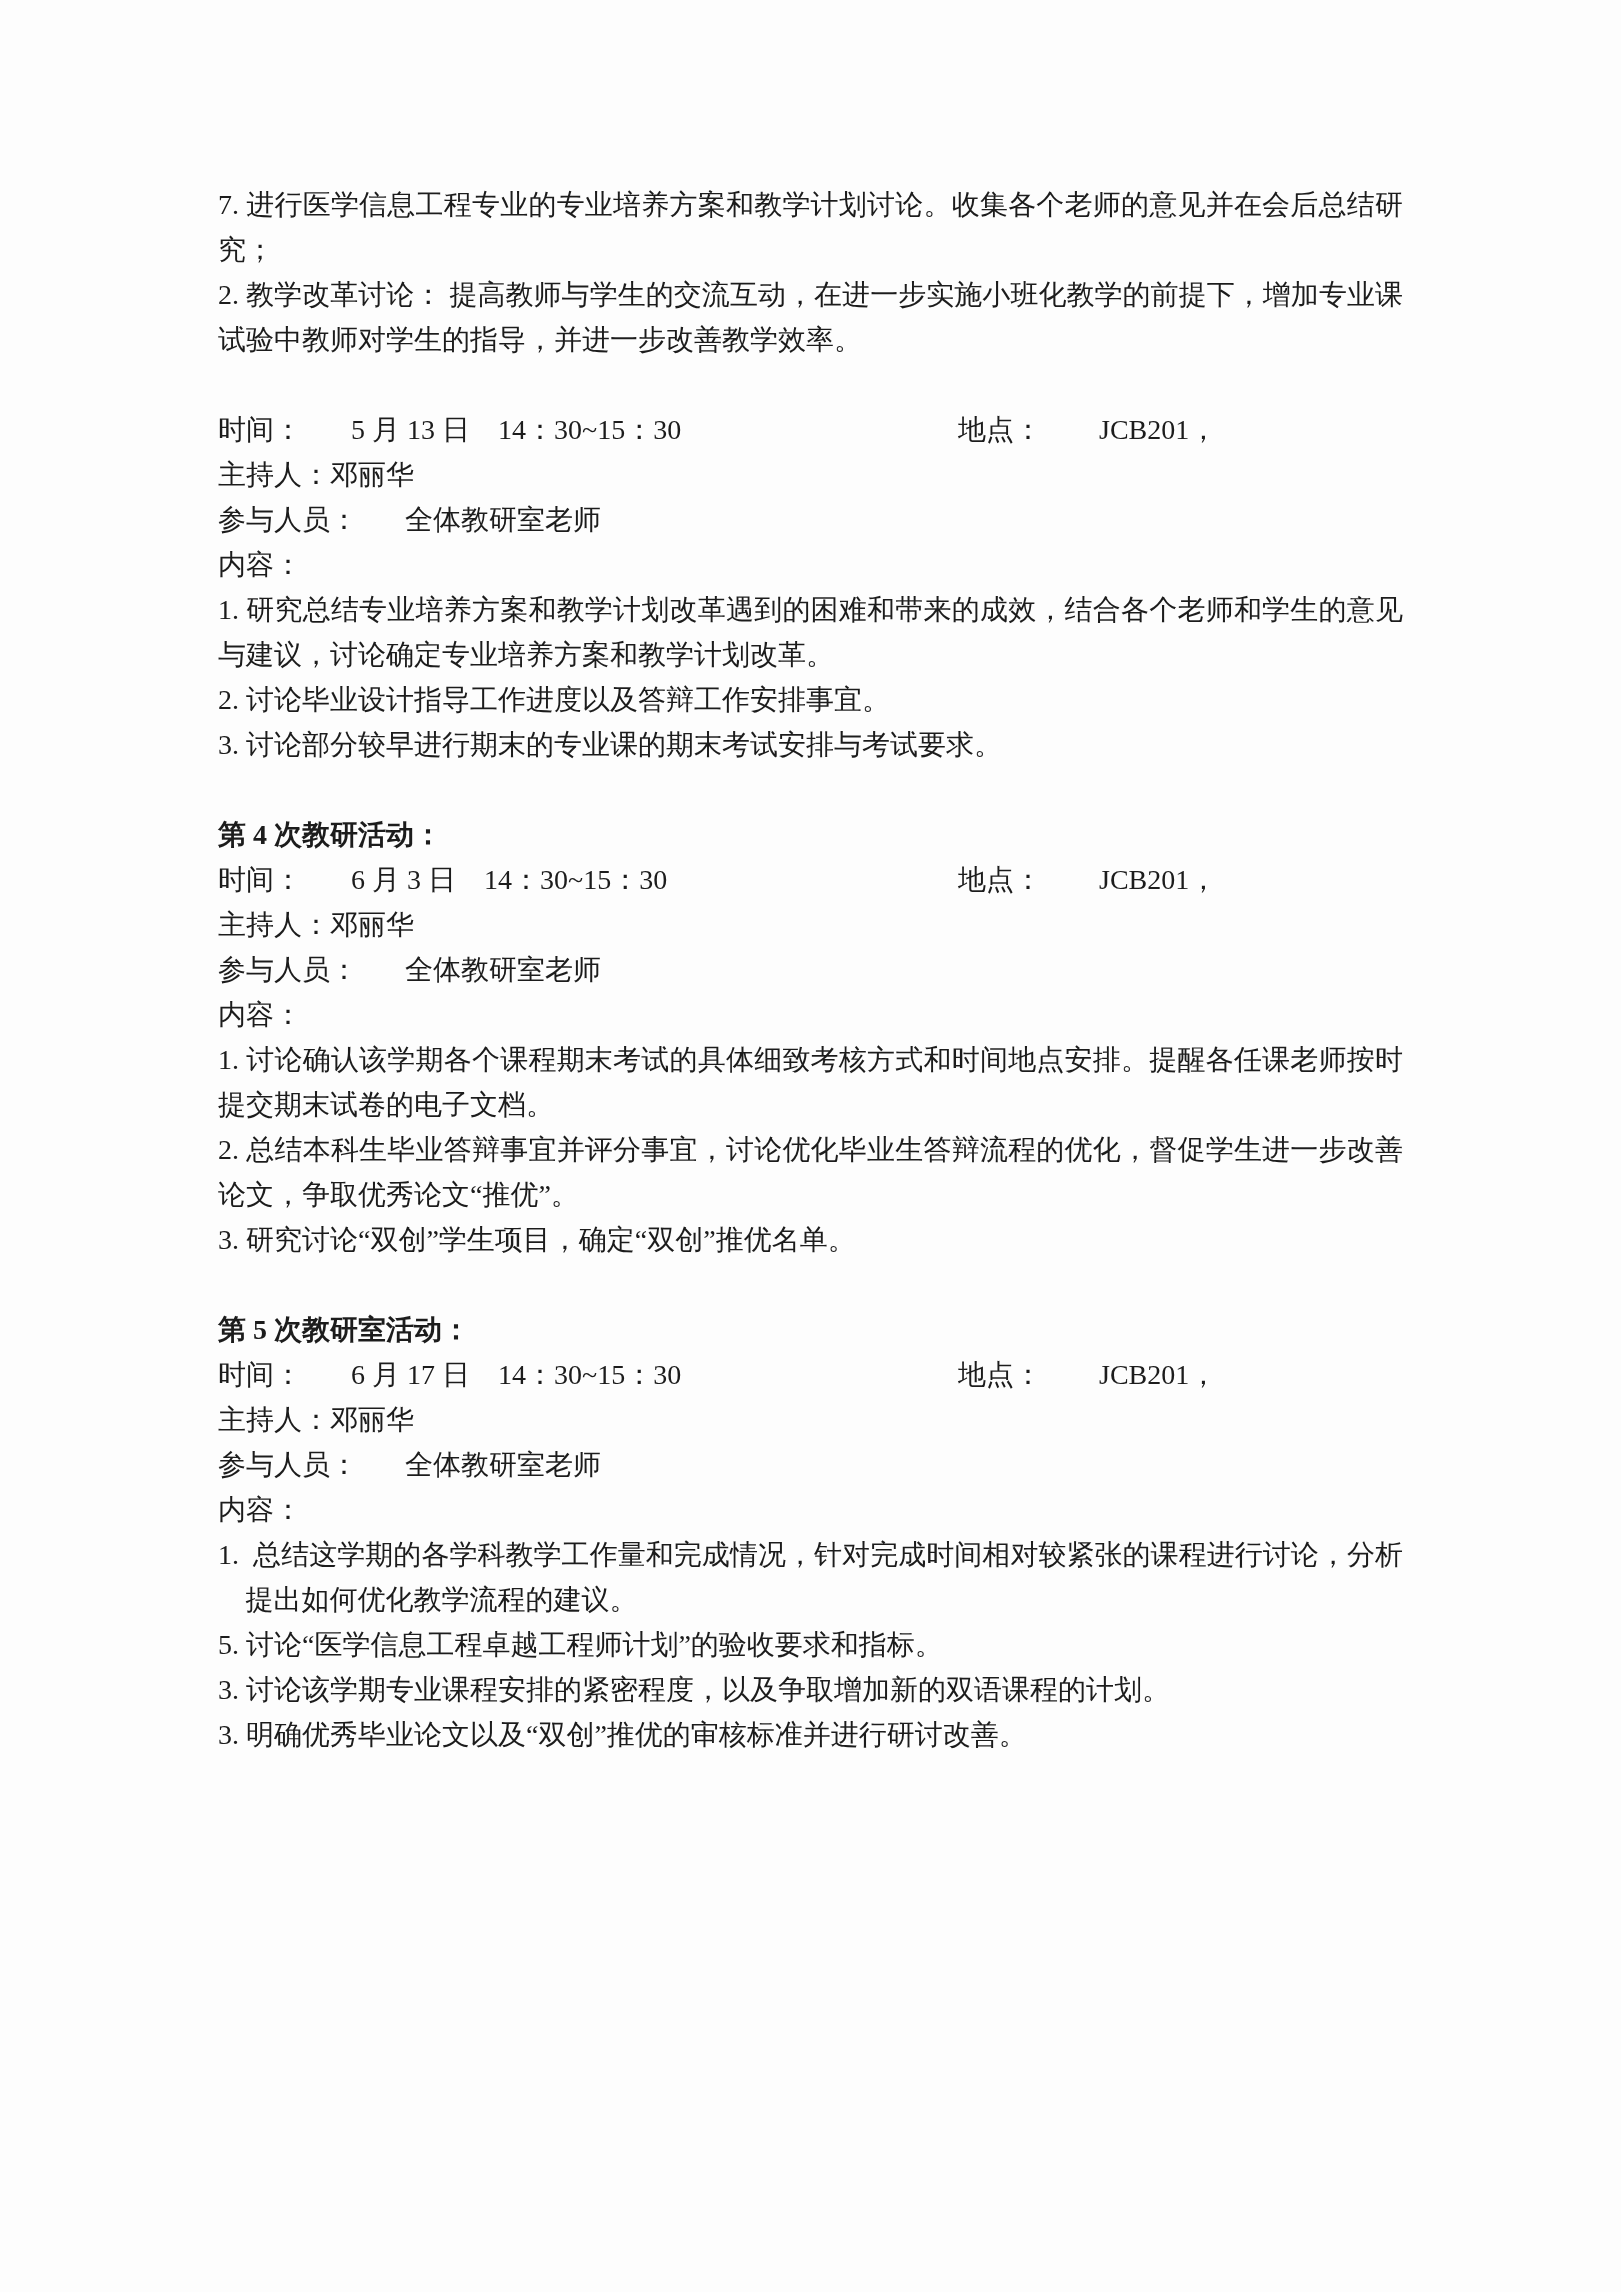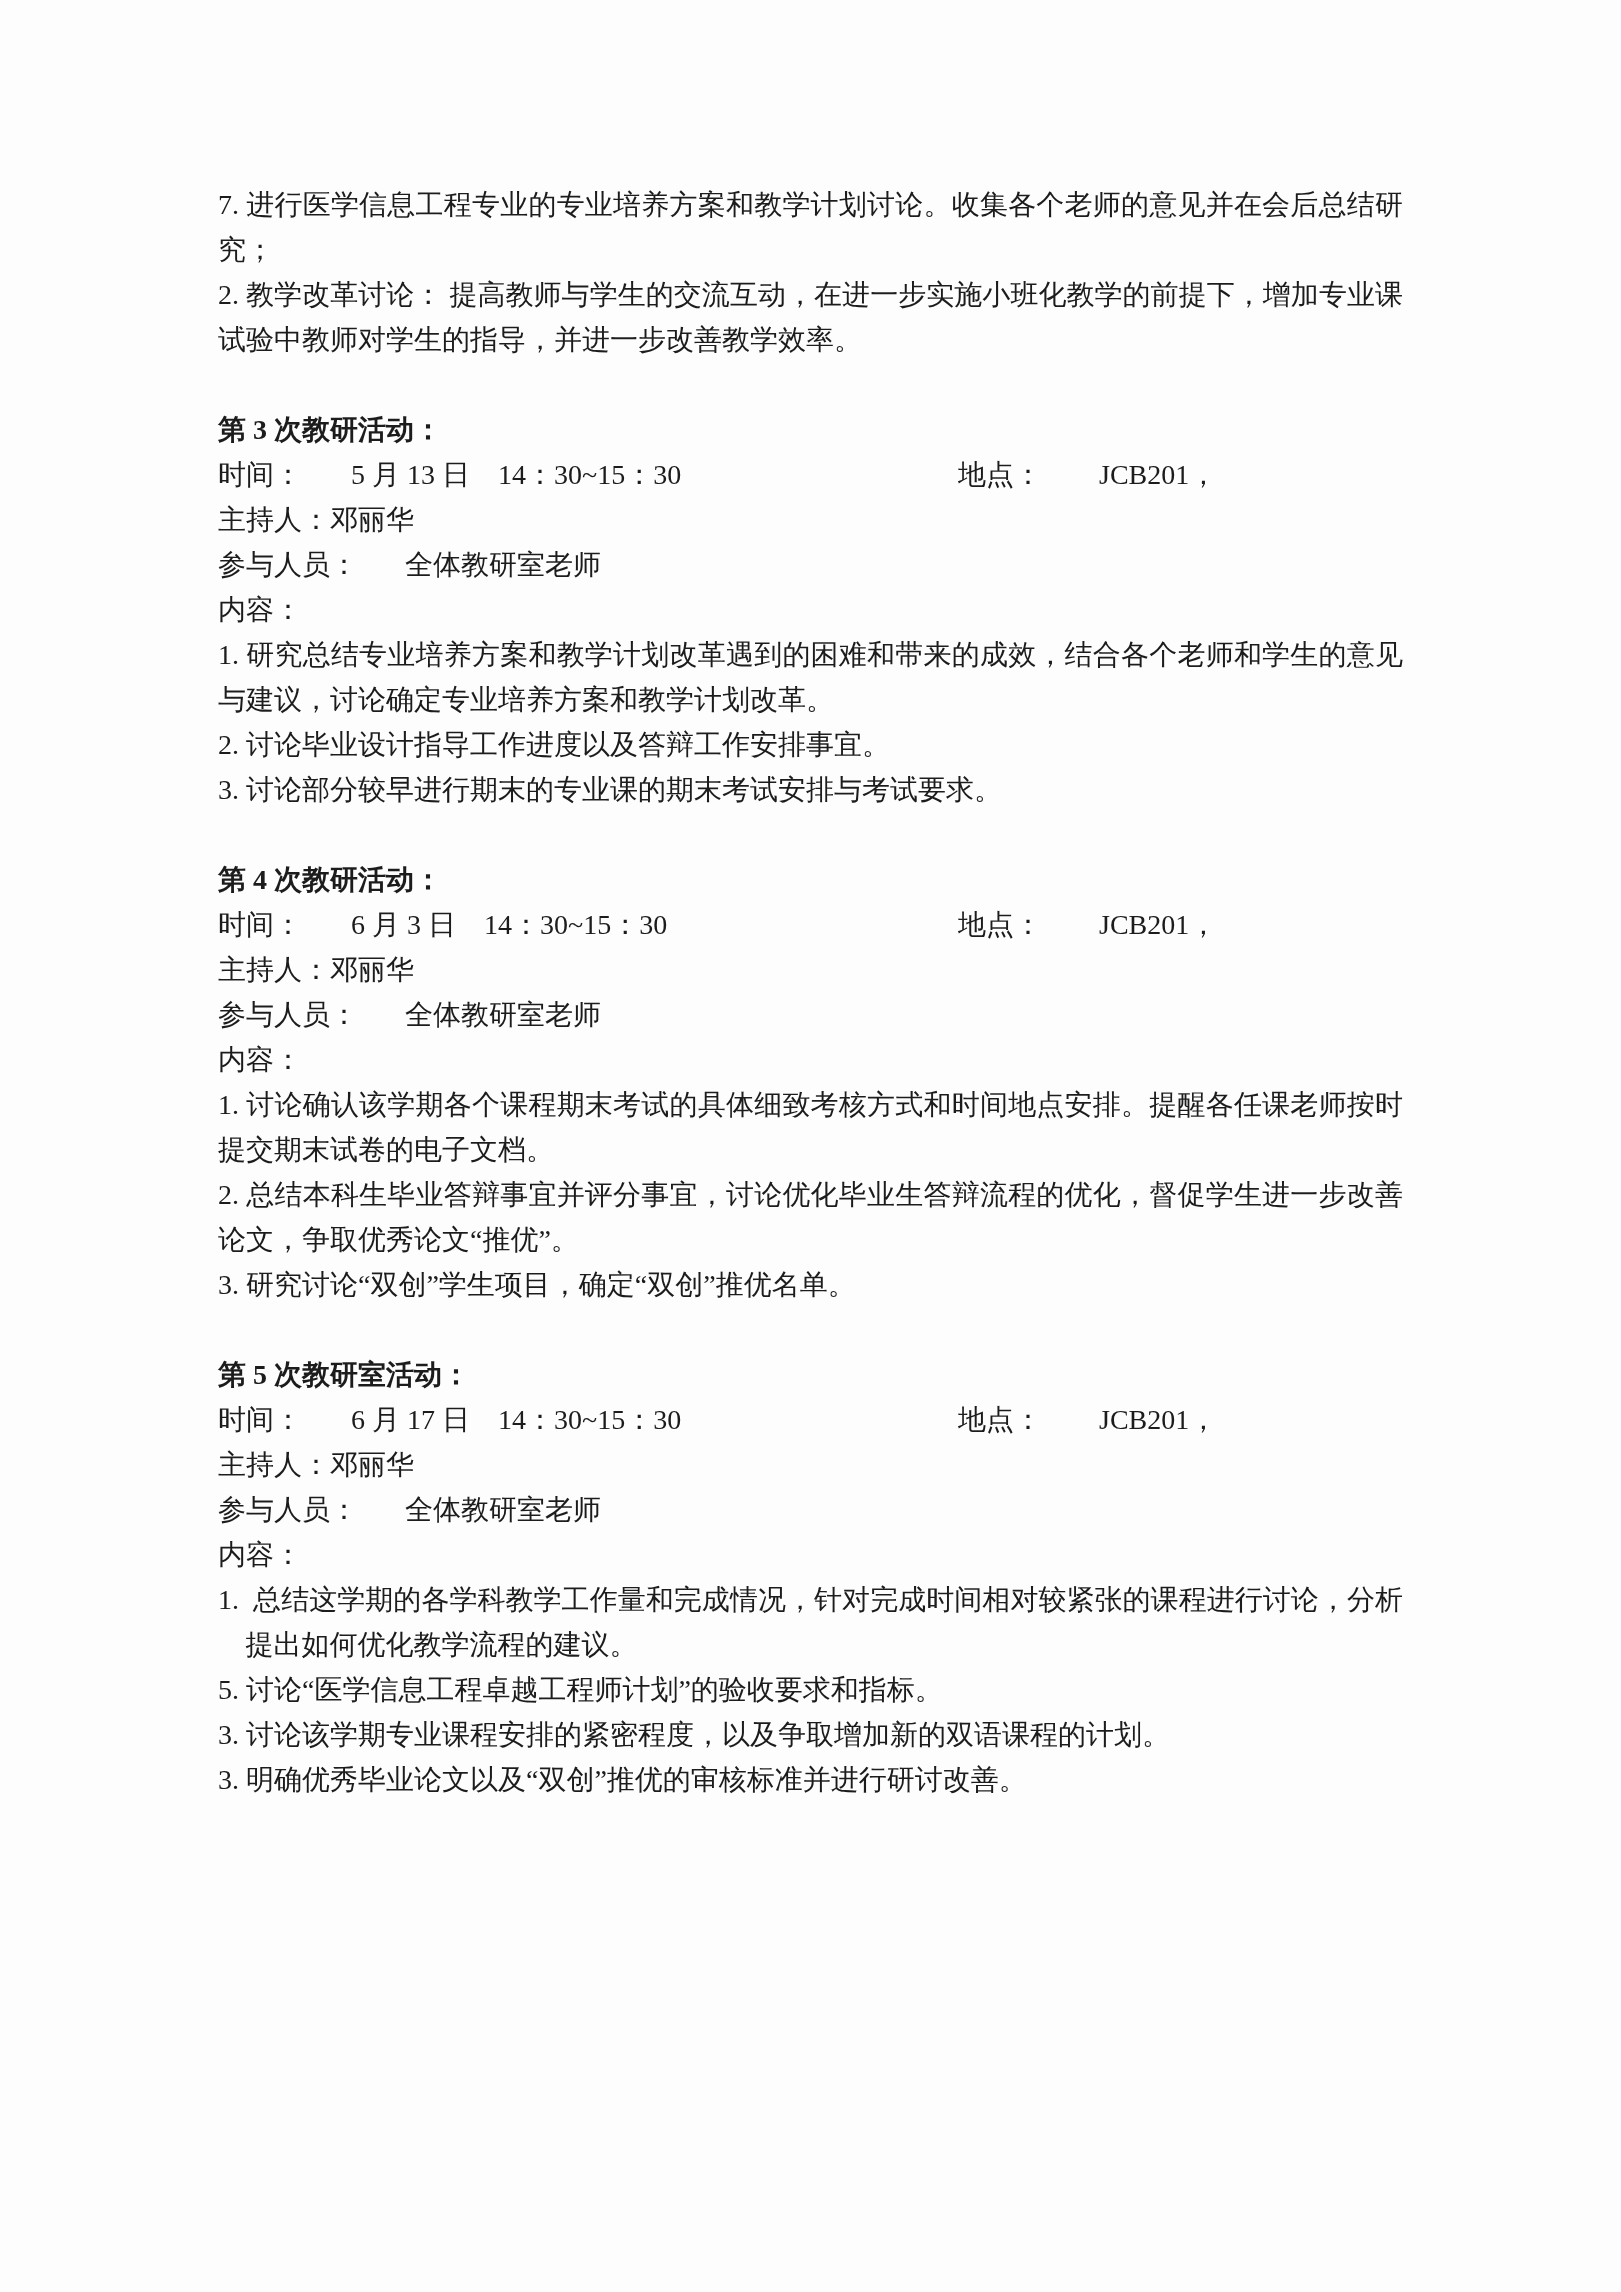--- a/index.html
+++ b/index.html
@@ -57,21 +57,20 @@
 <body>
 
 <div class="page">
 
   <section class="intro">
     <p class="item">7. 进行医学信息工程专业的专业培养方案和教学计划讨论。收集各个老师的意见并在会后总结研究；</p>
     <p class="item">2. 教学改革讨论：&nbsp;提高教师与学生的交流互动，在进一步实施小班化教学的前提下，增加专业课试验中教师对学生的指导，并进一步改善教学效率。</p>
   </section>
 
   <section class="meeting">
-    <h2 class="meeting-title">第 3 次教研活动：</h2>
     <div class="meta-row">
       <span class="time-cell">
         <span class="label">时间：</span><span class="value">5 月 13 日　14：30~15：30</span>
       </span>
       <span class="place-cell">
         <span class="label">地点：</span><span class="value">JCB201，</span>
       </span>
     </div>
     <div class="meta-row">
       <span class="label">主持人：</span>

